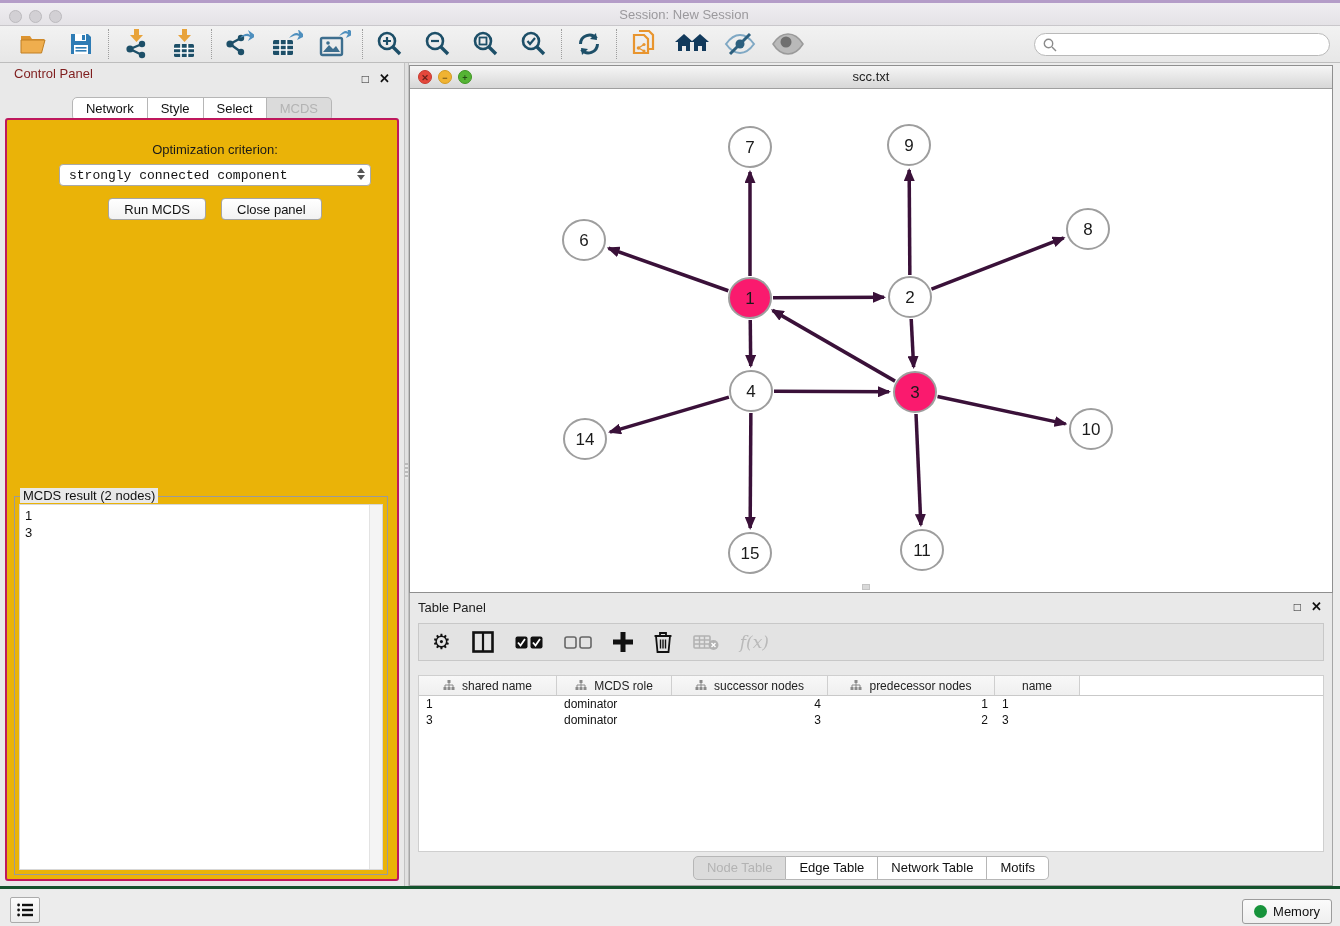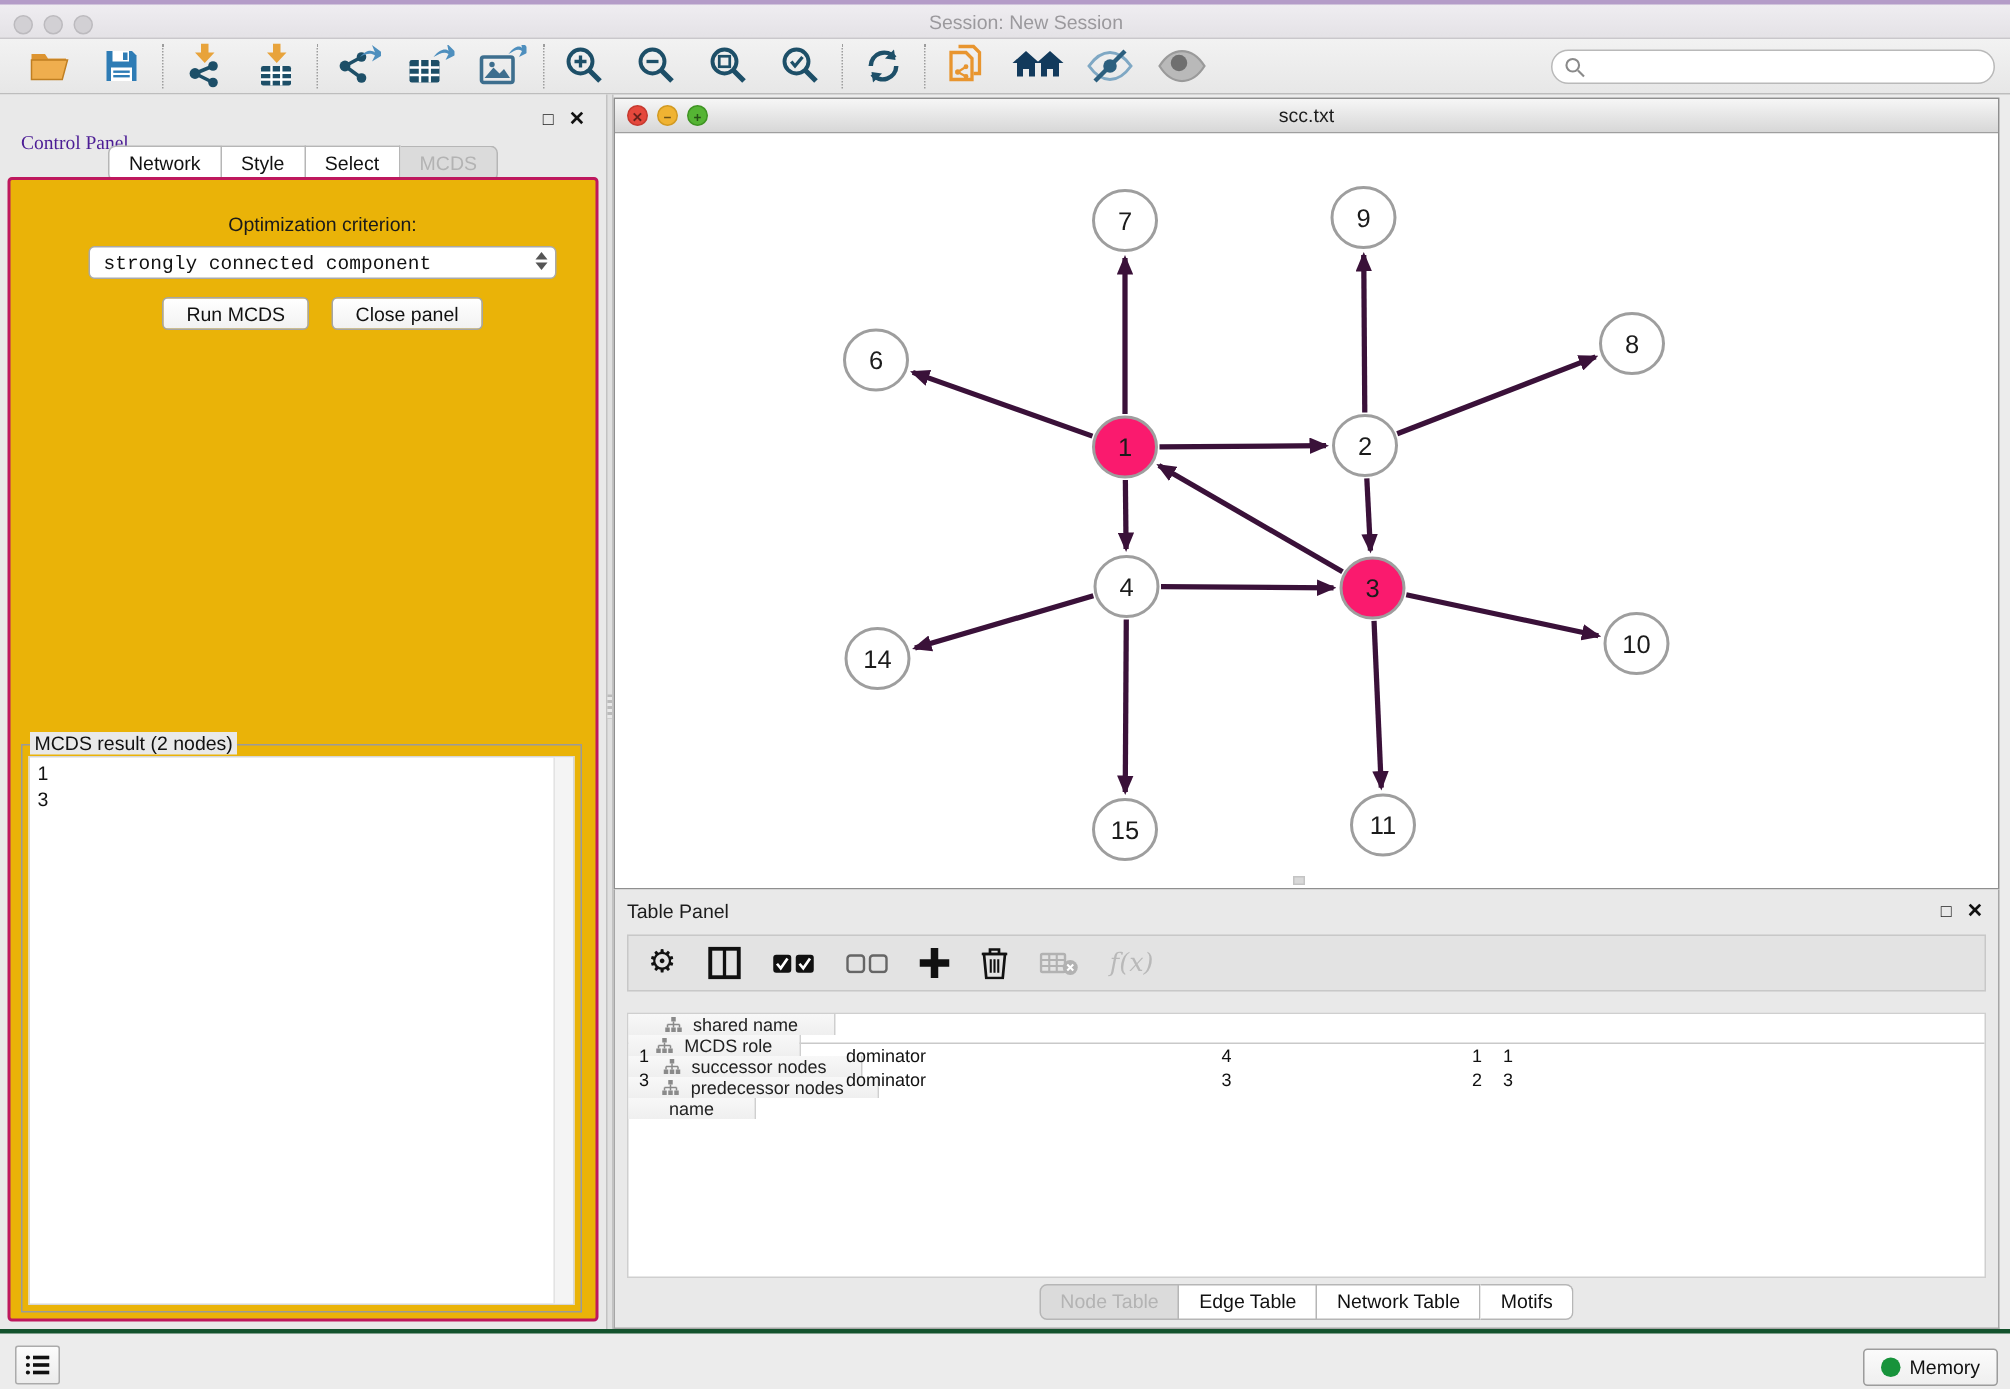--- a/index.html
+++ b/index.html
@@ -23,21 +23,21 @@
   .tgroup { display:flex; align-items:center; gap:14px; padding:0 10px; }
   .tsep { width:0; height:30px; border-left:1px dotted #9d9d9d; }
   .tbtn { width:34px; height:32px; display:flex; align-items:center; justify-content:center; cursor:default; }
   .search-wrap { position:absolute; right:10px; top:7px; width:296px; height:23px;
     background:#fff; border:1px solid #b9b9b9; border-radius:12px;
     display:flex; align-items:center; padding-left:8px; }
   .search-wrap input { border:none; outline:none; flex:1; font-size:13px; background:transparent; margin-left:5px; }
 
   
   .control-panel { position:absolute; left:0; top:63px; width:404px; height:823px; background:#E9E9E9; }
-  .cp-header { position:absolute; top:24px; left:14px; font-size:13px; color:#4c1d95;font-family:Liberation Serif, serif; }
+  .cp-header { position:absolute; top:3px; left:14px; font-size:13px; color:#7f1d1d; }
   .panel-btns { position:absolute; top:8px; right:14px; display:flex; gap:10px; align-items:center; }
   .float-glyph { font-size:12px; color:#222; }
   .close-glyph { font-size:13px; font-weight:bold; color:#111; }
   .cp-tabs { position:absolute; top:34px; left:0; right:0; display:flex; justify-content:center; }
   .tab { font-size:13px; padding:3px 13px 4px; background:#fff; border:1px solid #b6b6b6;
     border-left:none; color:#111; cursor:default; }
   .tab.first { border-left:1px solid #b6b6b6; border-radius:5px 0 0 5px; }
   .tab.last { border-radius:0 5px 5px 0; }
   .tab.disabled-active { background:#DBDBDB; color:#B3B3B3; }
   .cp-body { position:absolute; top:55px; left:5px; right:5px; bottom:5px;
@@ -84,21 +84,21 @@
   .table-panel { position:absolute; left:409px; top:593px; width:924px; height:293px;
     background:#E9E9E9; border:1px solid #a6a6a6; border-top:none; }
   .tp-header-text { position:absolute; top:7px; left:8px; font-size:13px; color:#1c1c1c; }
   .tp-btns { position:absolute; top:6px; right:10px; display:flex; gap:10px; align-items:center; }
   .tp-toolbar { position:absolute; top:30px; left:8px; right:8px; height:38px;
     background:#E3E3E3; border:1px solid #C8C8C8; display:flex; align-items:center; gap:21px; padding:0 13px; }
   .tp-tool { display:flex; align-items:center; justify-content:center; height:28px; cursor:default; }
   .gear-glyph { font-size:21px; color:#111; line-height:26px; }
   .fx-glyph { font-family:"DejaVu Serif", serif; font-style:italic; font-size:17px; color:#b9b9b9; }
   .tp-table { position:absolute; top:82px; left:8px; right:8px; height:177px; background:#fff; border:1px solid #cfcfcf; }
-  .tbl-header { display:flex; height:20px; border-bottom:1px solid #c9c9c9;flex-direction:column; }
+  .tbl-header { display:flex; height:20px; border-bottom:1px solid #c9c9c9; }
   .th-cell { background:linear-gradient(#f8f8f8,#efefef); border-right:1px solid #cfcfcf;
     display:flex; align-items:center; justify-content:center; gap:7px; font-size:12px; color:#222; }
   .tbl-row { display:flex; height:16px; font-size:12px; color:#111; }
   .td-cell { padding:1px 7px; overflow:hidden; white-space:nowrap; }
   .al { text-align:left; } .ar { text-align:right; }
   .w0{width:138px}.w1{width:115px}.w2{width:156px}.w3{width:167px}.w4{width:85px}
   .tp-tabs { position:absolute; bottom:5px; left:0; right:0; display:flex; justify-content:center; }
 
   
   .statusbar { position:absolute; left:0; top:886px; right:0; height:40px;

